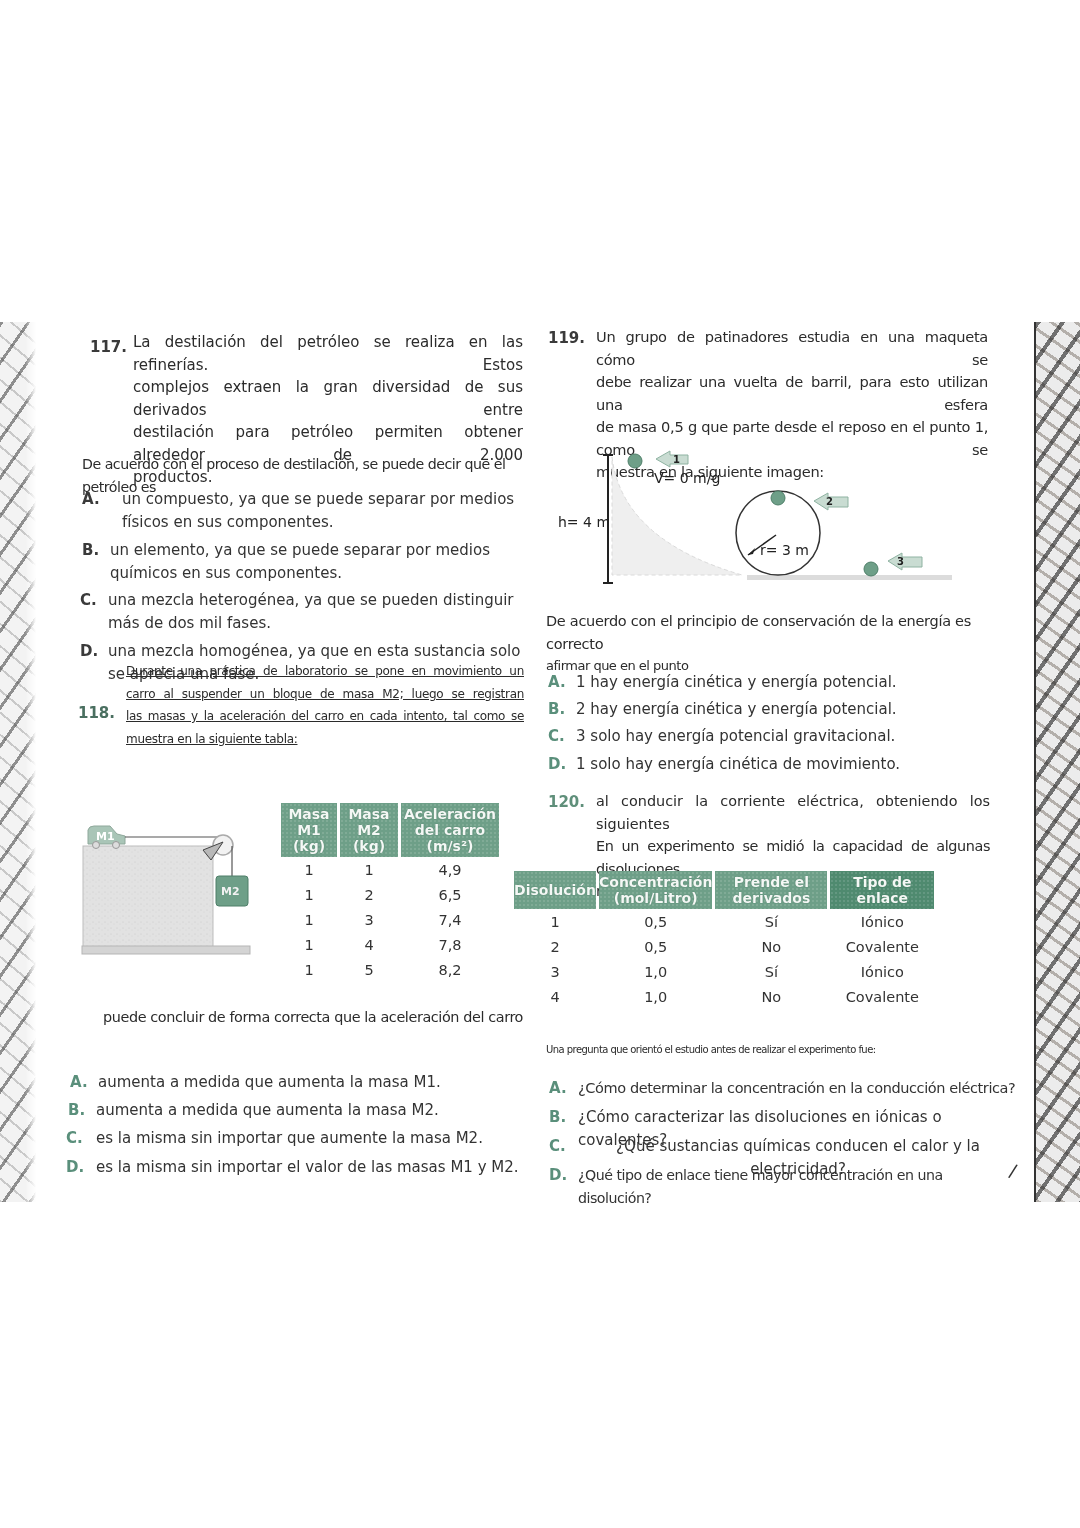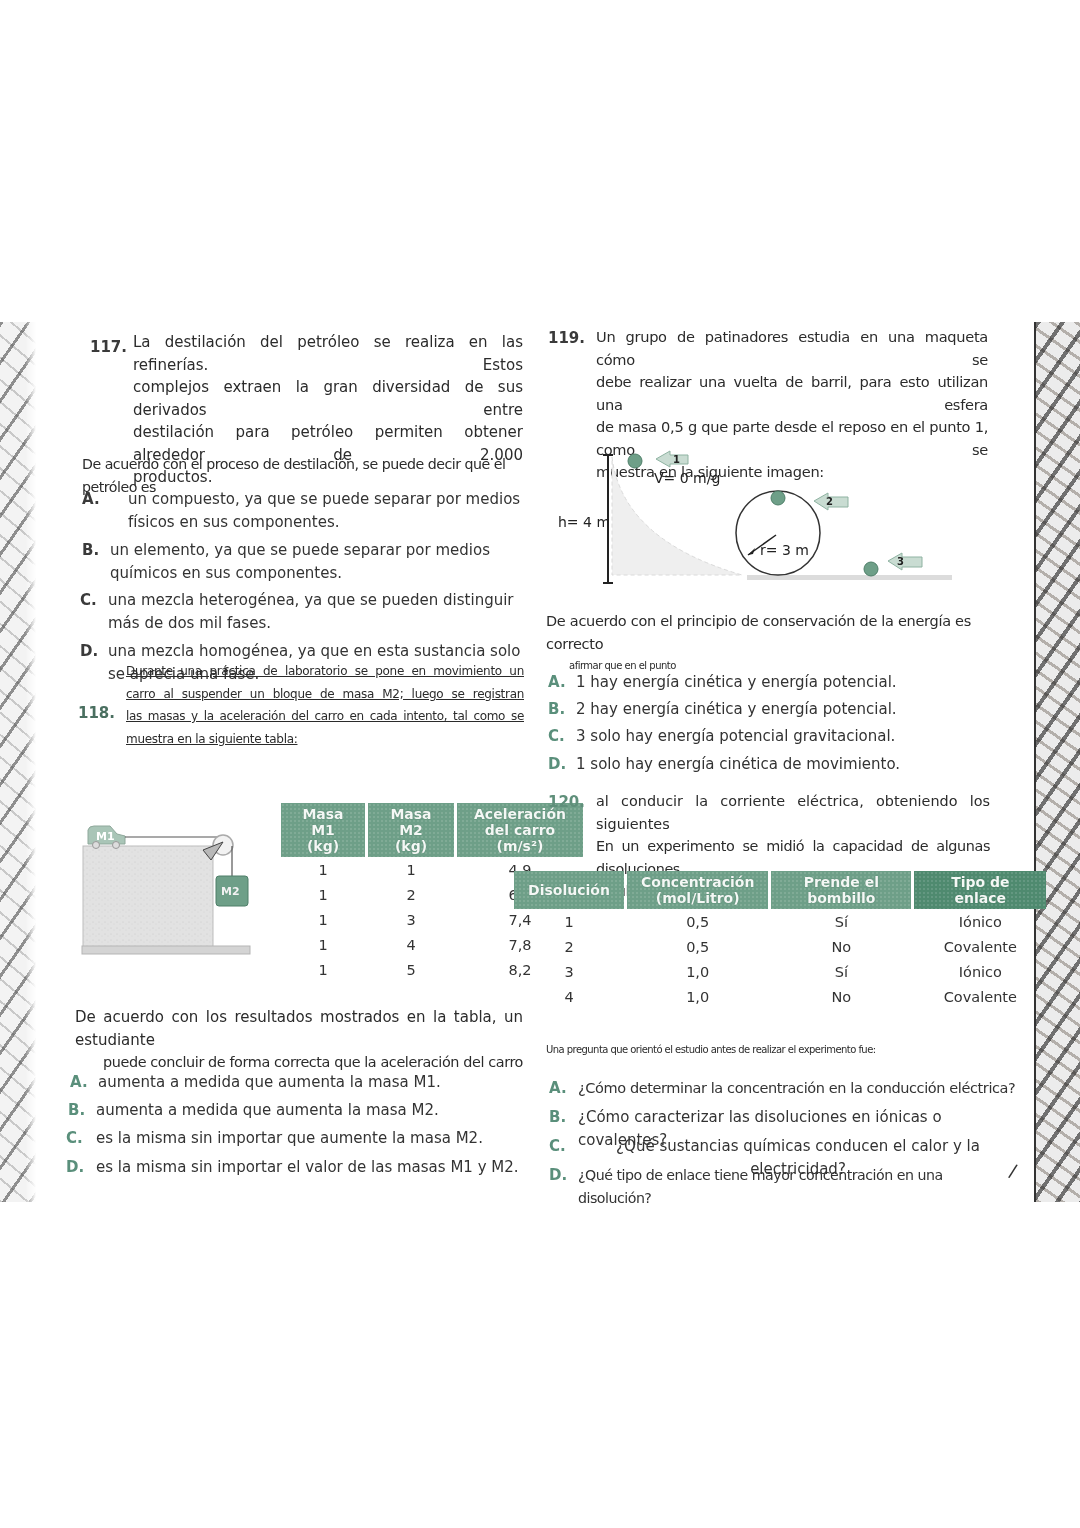--- a/index.html
+++ b/index.html
@@ -26,21 +26,21 @@
   .qnum.green { color: #5f8f7a; }
   .opt-letter { position: absolute; font-weight: bold; font-size: 15px; }
   .opt-letter.dark { color: #3a3a3a; }
   .opt-letter.teal { color: #5a8f7b; }
   .opt-text { position: absolute; font-size: 15px; line-height: 22.5px; color: #333; }
   .justify { text-align: justify; }
 
   table.data { position: absolute; border-collapse: separate; border-spacing: 3px 0; font-size: 14.5px; color: #333; }
   table.data th {
     background: #6e9f88; color: #f4f8f5; font-weight: bold; font-size: 14px; line-height: 16px;
-    padding: 3px 14px; 
+    padding: 3px 0; 
     background-image: radial-gradient(rgba(255,255,255,0.12) 1px, transparent 1px);
     background-size: 4px 4px;
     text-shadow: 0 0 1px #3e6b57;
   }
   table.data td { text-align: center; height: 25px; padding: 0; }
 
   .diagram { position: absolute; }
   .check-mark { position: absolute; font-size: 18px; color: #333; }
 </style>
 </head>
@@ -54,21 +54,21 @@
   <div class="text" style="left:133px;top:331px;width:390px;">
     <div class="justify" style="text-align-last:justify">La destilación del petróleo se realiza en las refinerías. Estos</div>
     <div class="justify" style="text-align-last:justify">complejos extraen la gran diversidad de sus derivados entre</div>
     <div class="justify" style="text-align-last:justify">destilación para petróleo permiten obtener alrededor de 2.000</div>
     <div>productos.</div>
   </div>
   <div class="text" style="left:82px;top:453px;width:460px;font-size:14.2px;letter-spacing:-0.5px;">De acuerdo con el proceso de destilación, se puede decir que el petróleo es</div>
 
   <div>
     <span class="opt-letter dark" style="left:82px;top:490px;">A.</span>
-    <span class="opt-text" style="left:128px;top:488px;width:415px;">un compuesto, ya que se puede separar por medios físicos en sus componentes.</span>
+    <span class="opt-text" style="left:122px;top:488px;width:415px;">un compuesto, ya que se puede separar por medios físicos en sus componentes.</span>
   </div>
   <div>
     <span class="opt-letter dark" style="left:82px;top:541px;">B.</span>
     <span class="opt-text" style="left:110px;top:539px;width:415px;">un elemento, ya que se puede separar por medios químicos en sus componentes.</span>
   </div>
   <div>
     <span class="opt-letter dark" style="left:80px;top:591px;">C.</span>
     <span class="opt-text" style="left:108px;top:589px;width:418px;">una mezcla heterogénea, ya que se pueden distinguir más de dos mil fases.</span>
   </div>
   <div>
@@ -156,21 +156,20 @@
       </tr>
       <tr>
         <td>1</td>
           <td>5</td>
           <td>8,2</td>
       </tr>
     </tbody>
   </table>
 
   <div class="text" style="left:75px;top:1006px;width:448px;">
-    <div class="justify" style="text-align-last:justify">De acuerdo con los resultados mostrados en la tabla, un estudiante</div>
     <div style="font-size:14.4px;letter-spacing:-0.4px;text-align:right;">puede concluir de forma correcta que la aceleración del carro</div>
   </div>
 
   <div>
     <span class="opt-letter teal" style="left:70px;top:1073px;">A.</span>
     <span class="opt-text" style="left:98px;top:1071px;width:420px;">aumenta a medida que aumenta la masa M1.</span>
   </div>
   <div>
     <span class="opt-letter teal" style="left:68px;top:1101px;">B.</span>
     <span class="opt-text" style="left:96px;top:1099px;width:420px;">aumenta a medida que aumenta la masa M2.</span>
@@ -228,21 +227,21 @@
 
     <circle cx="319" cy="124" r="7" fill="#6e9f88" stroke="#4f7f69"></circle>
     <g>
       <path d="M336 116 L350 108 L350 112 L370 112 L370 122 L350 122 L350 125 Z" fill="#c9dcd2" stroke="#8fb3a2"></path>
       <text x="345" y="120" font-size="10" font-weight="bold" fill="#222" font-family="DejaVu Sans, sans-serif">3</text>
     </g>
   </svg>
 
   <div class="text" style="left:546px;top:610px;width:450px;">
     <div style="font-size:14.5px;letter-spacing:-0.3px;">De acuerdo con el principio de conservación de la energía es correcto</div>
-    <div style="font-size:10px;letter-spacing:-0.5px;margin-left:23px;">afirmar que en el punto</div>
+    <div style="font-size:13px;letter-spacing:-0.5px;">afirmar que en el punto</div>
   </div>
 
   <div>
     <span class="opt-letter teal" style="left:548px;top:673px;">A.</span>
     <span class="opt-text" style="left:576px;top:671px;width:400px;">1 hay energía cinética y energía potencial.</span>
   </div>
   <div>
     <span class="opt-letter teal" style="left:548px;top:700px;">B.</span>
     <span class="opt-text" style="left:576px;top:698px;width:400px;">2 hay energía cinética y energía potencial.</span>
   </div>
@@ -269,21 +268,21 @@
       <tr>
         <th style="width:82px;">
           <div>Disolución</div>
         </th>
         <th style="width:108px;">
           <div>Concentración</div>
           <div>(mol/Litro)</div>
         </th>
         <th style="width:112px;">
           <div>Prende el</div>
-          <div>bombillo</div>
+          <div>derivados</div>
         </th>
         <th style="width:104px;background-color:#4f8a6f;">
           <div>Tipo de</div>
           <div>enlace</div>
         </th>
       </tr>
     </thead>
     <tbody>
       <tr>
         <td>1</td>

